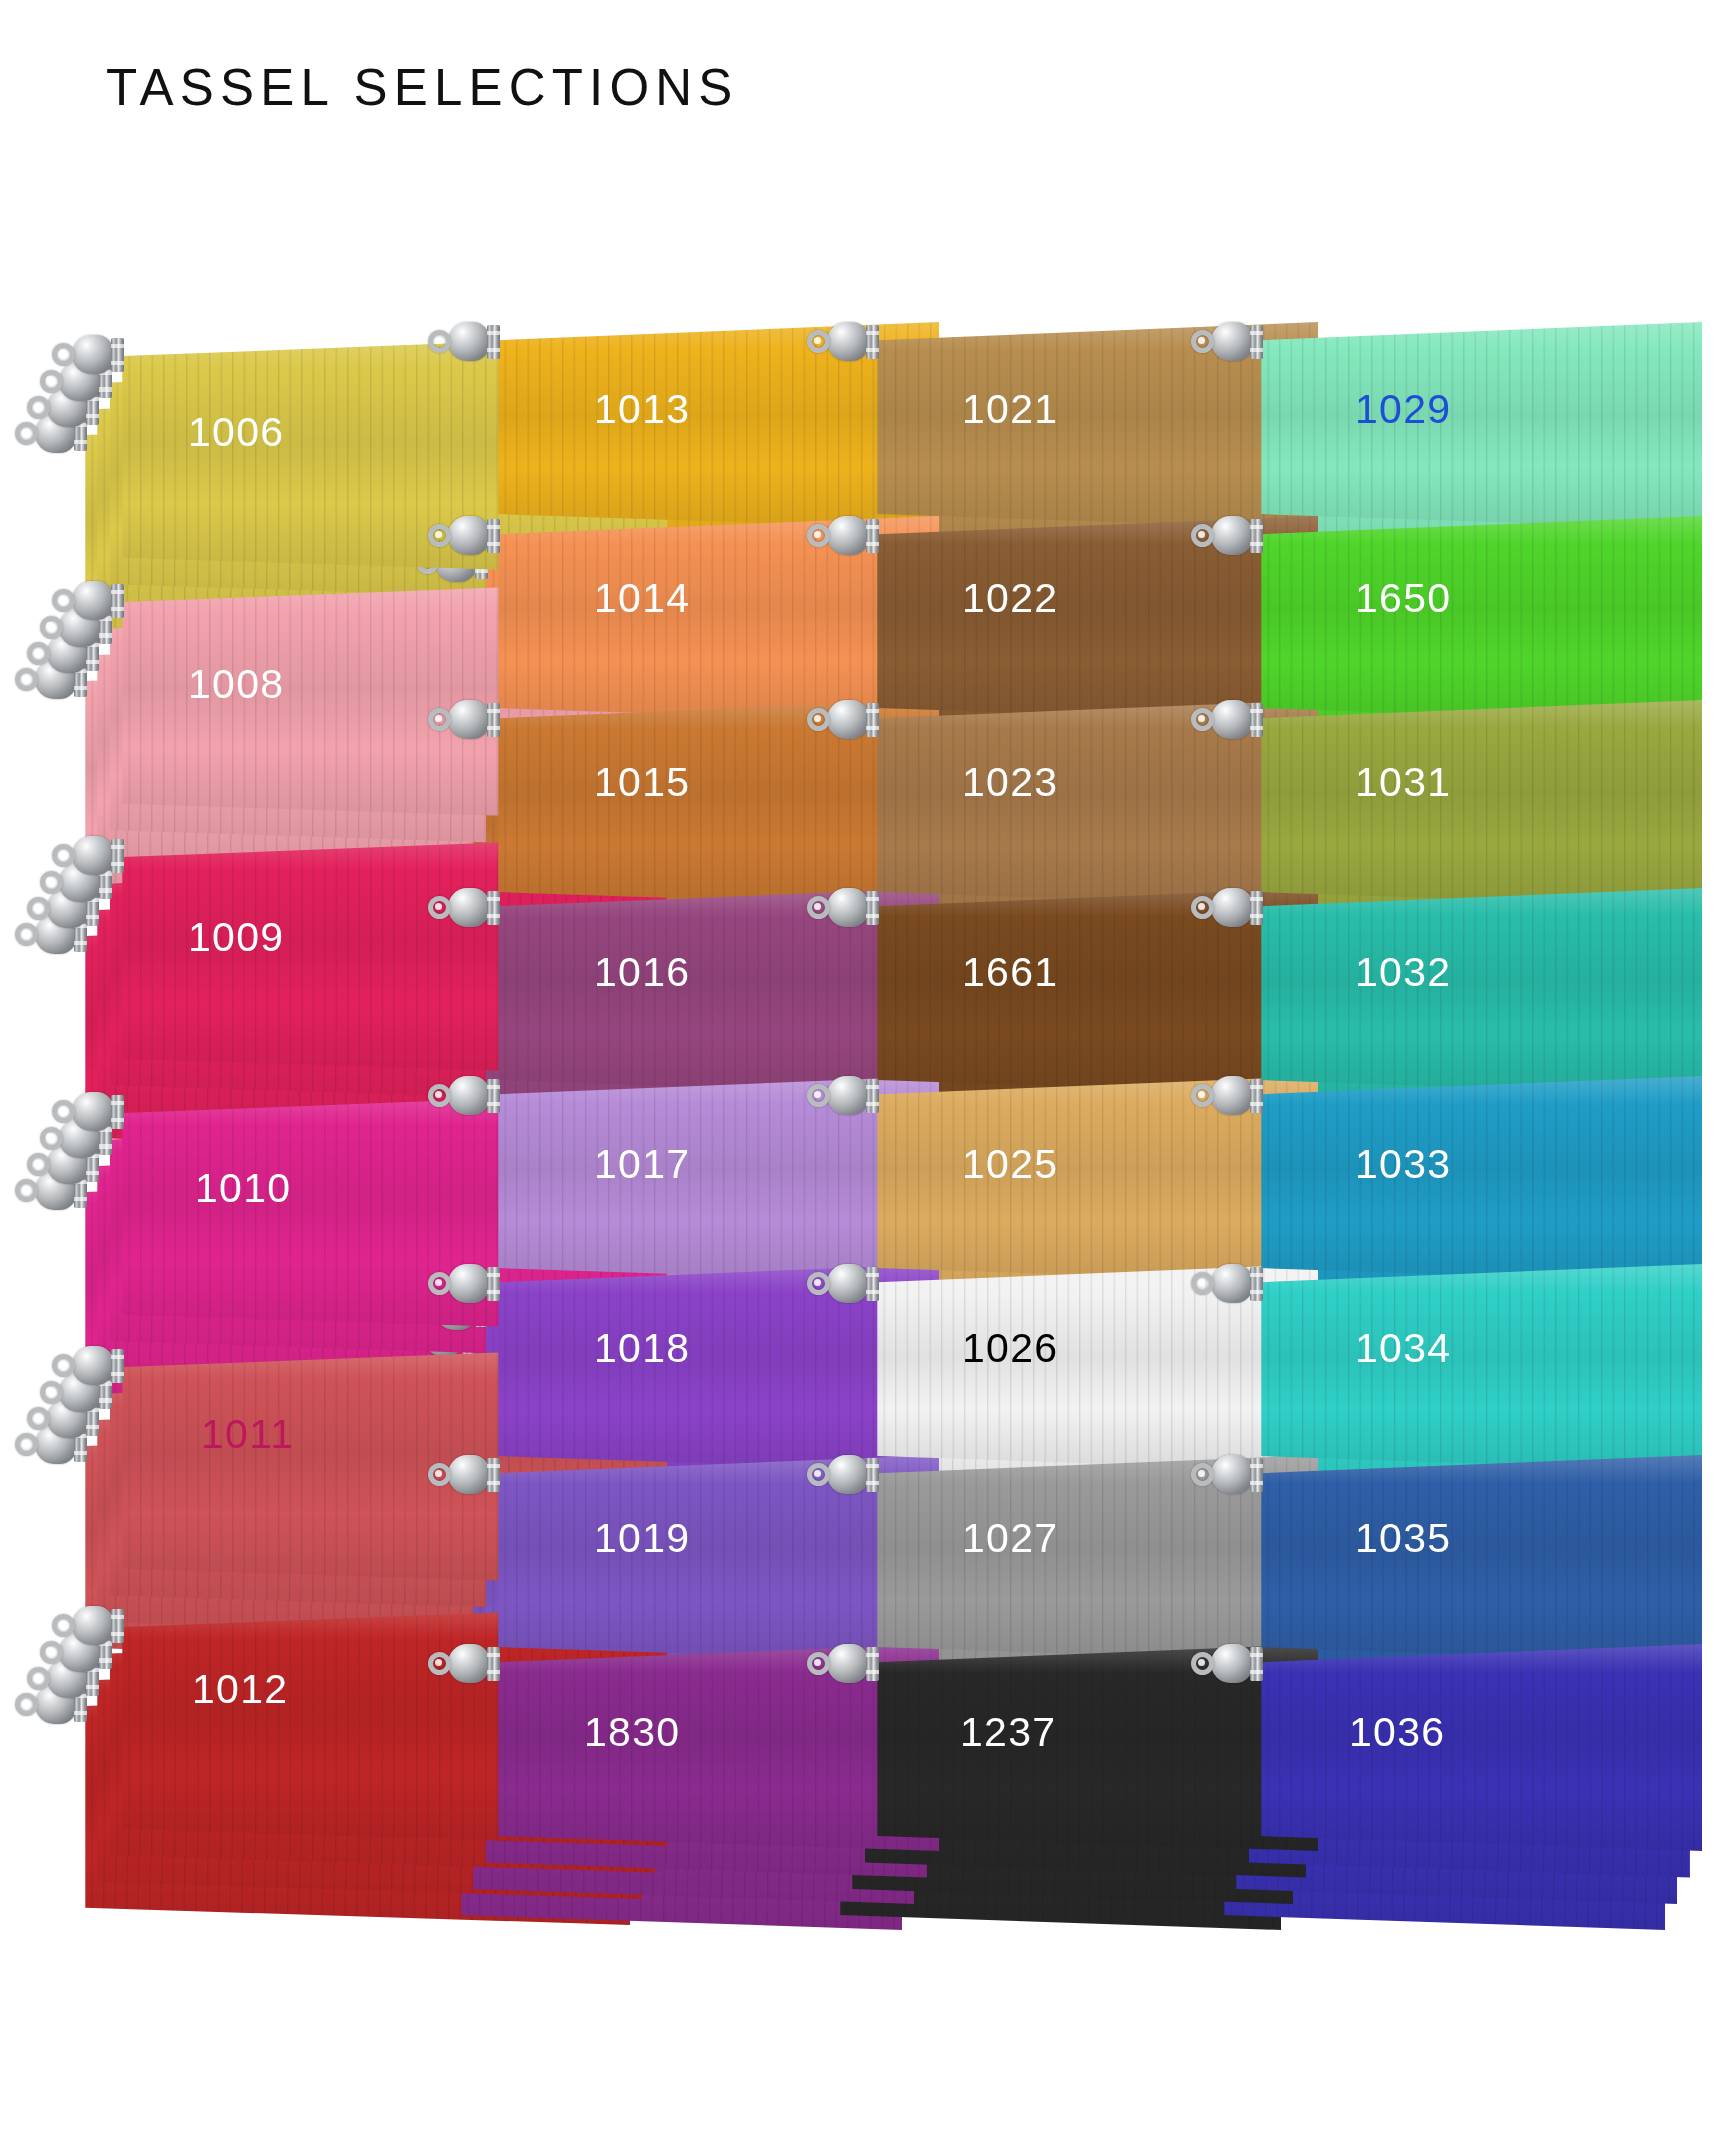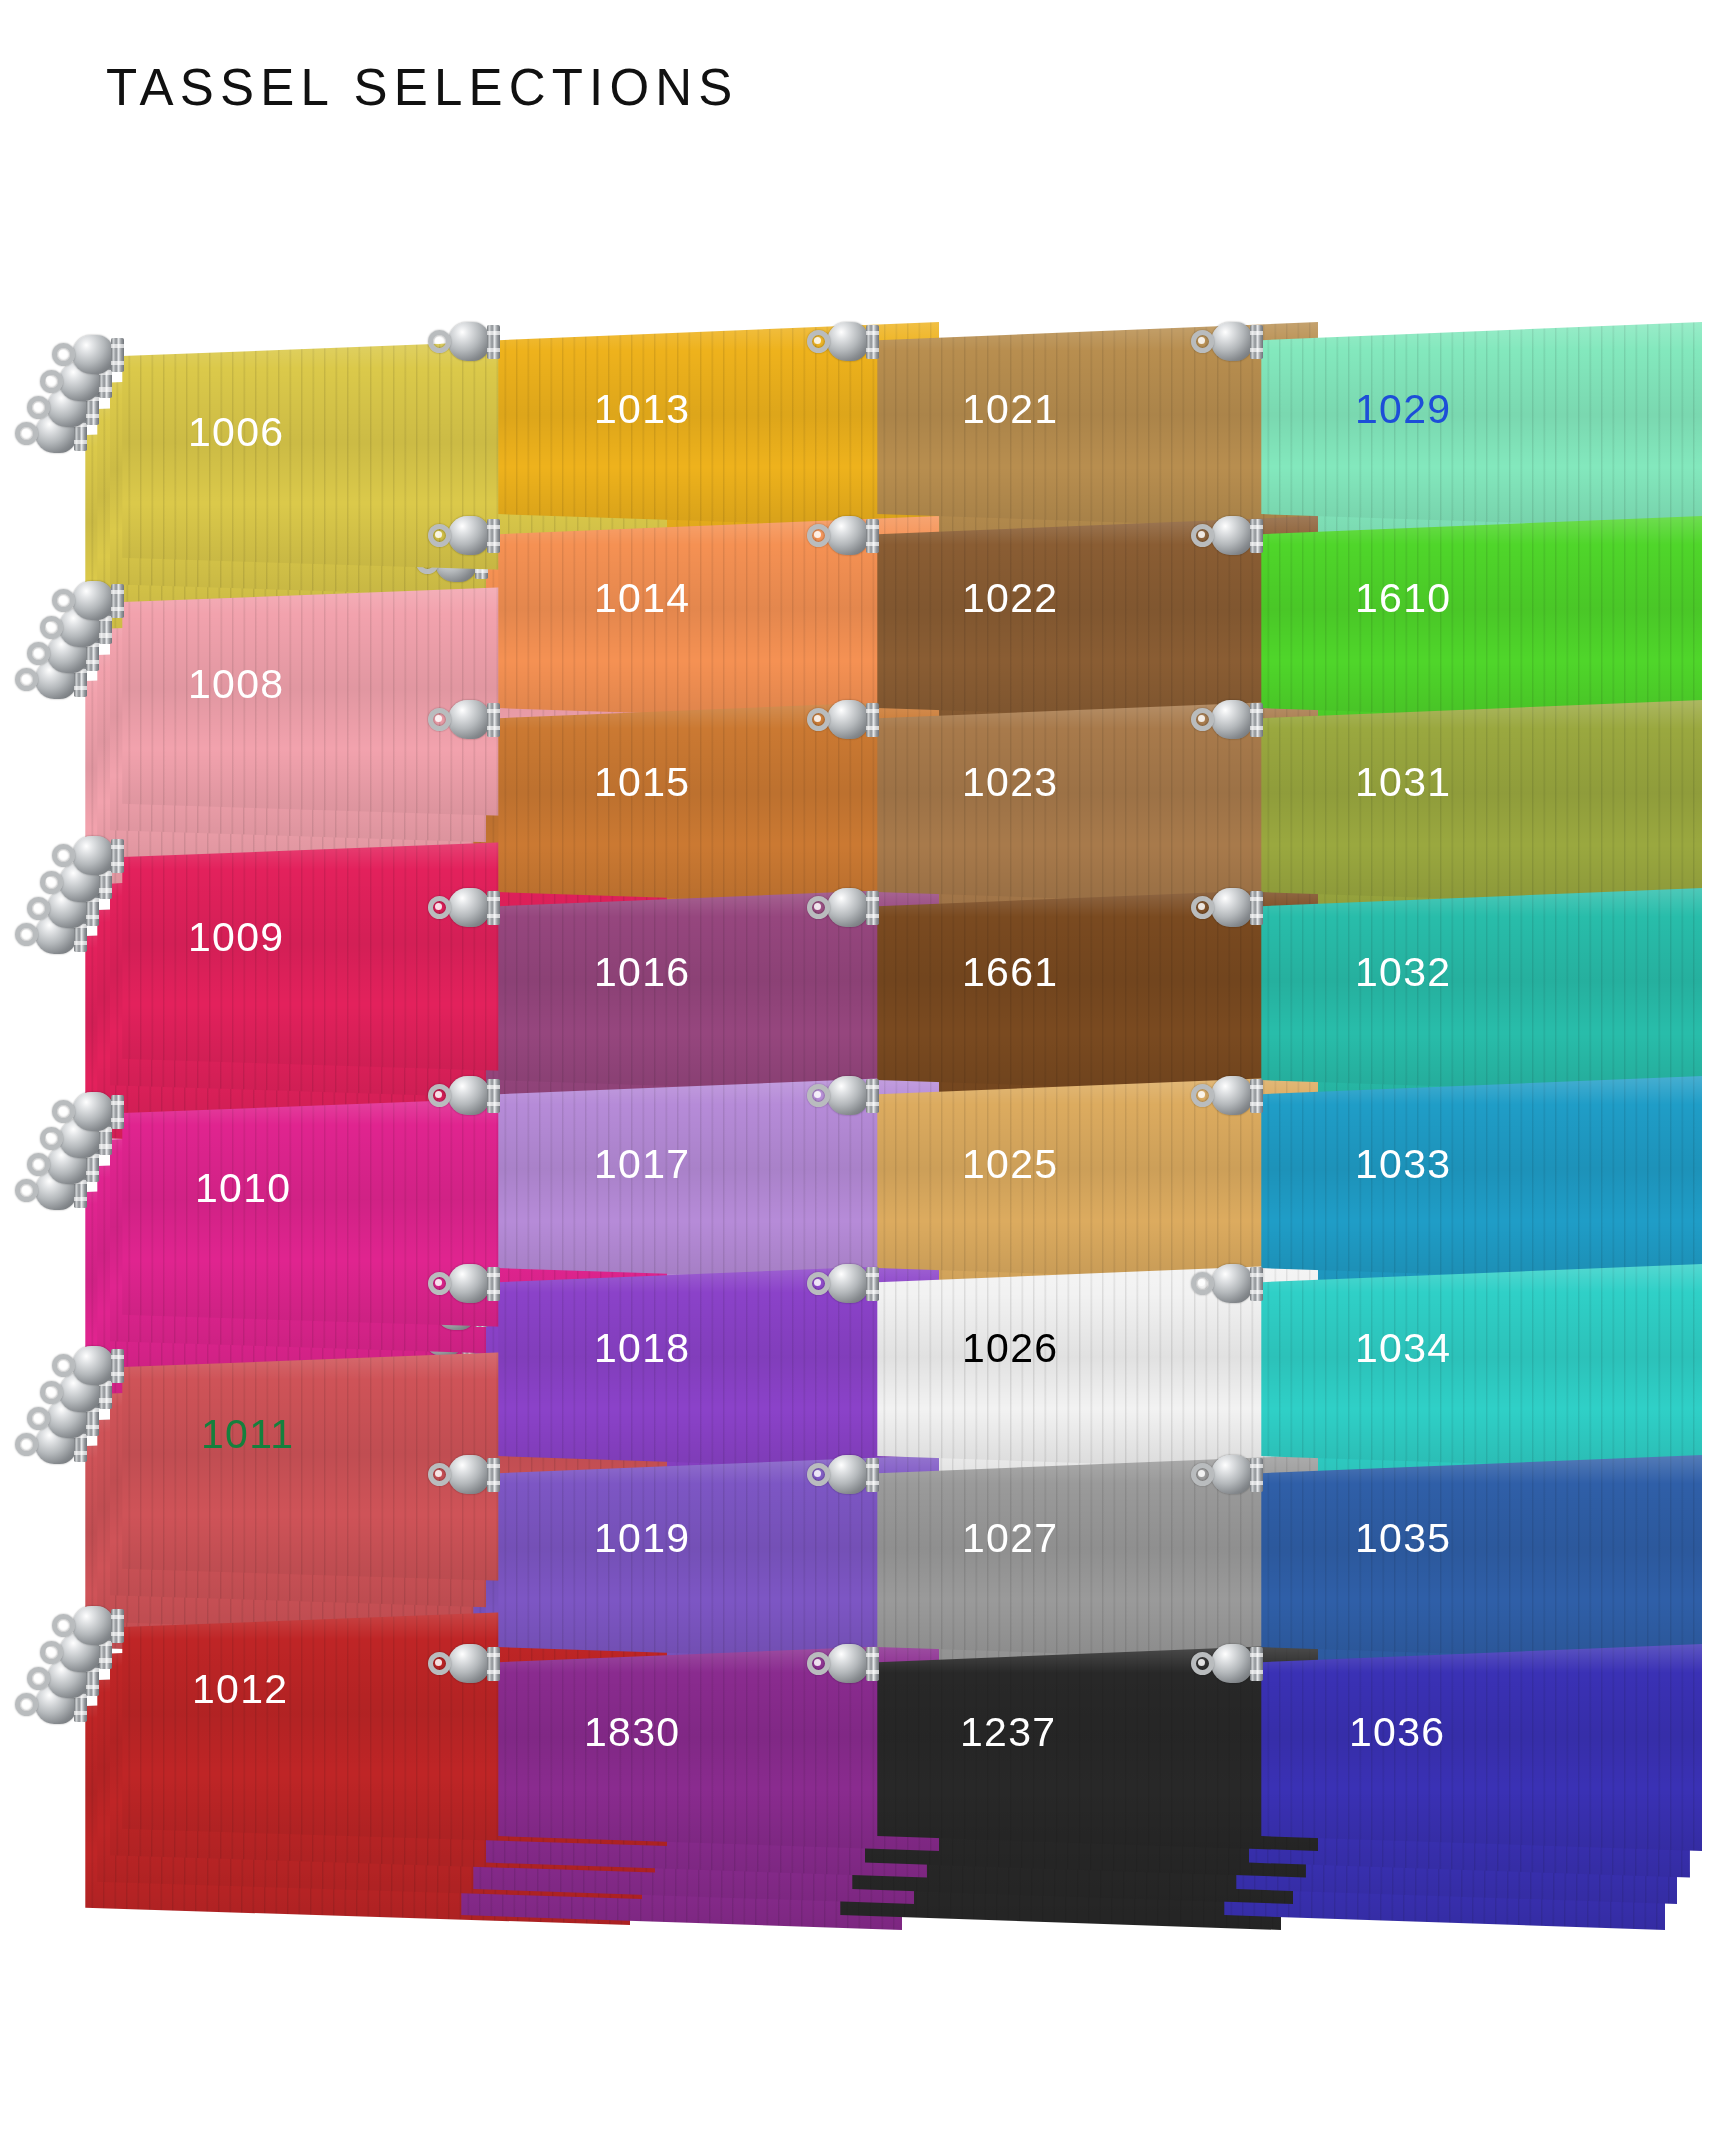--- a/index.html
+++ b/index.html
@@ -1662,40 +1662,40 @@
             <div class="shade"></div>
           </div>
         </div>
       </div>
     </div>
 
 <div class="item-label" style="left: 188px; top: 409px; color: rgb(255, 255, 255);">1006</div>
     <div class="item-label" style="left: 188px; top: 661px; color: rgb(255, 255, 255);">1008</div>
     <div class="item-label" style="left: 188px; top: 914px; color: rgb(255, 255, 255);">1009</div>
     <div class="item-label" style="left: 195px; top: 1165px; color: rgb(255, 255, 255);">1010</div>
-    <div class="item-label" style="left: 201px; top: 1411px; color: #15803d;">1011</div>
+    <div class="item-label" style="left: 201px; top: 1411px; color: #be185d;">1011</div>
     <div class="item-label" style="left: 192px; top: 1666px; color: rgb(255, 255, 255);">1012</div>
     <div class="item-label" style="left: 594px; top: 386px; color: rgb(255, 255, 255);">1013</div>
     <div class="item-label" style="left: 594px; top: 575px; color: rgb(255, 255, 255);">1014</div>
     <div class="item-label" style="left: 594px; top: 759px; color: rgb(255, 255, 255);">1015</div>
     <div class="item-label" style="left: 594px; top: 949px; color: rgb(255, 255, 255);">1016</div>
     <div class="item-label" style="left: 594px; top: 1141px; color: rgb(255, 255, 255);">1017</div>
     <div class="item-label" style="left: 594px; top: 1325px; color: rgb(255, 255, 255);">1018</div>
     <div class="item-label" style="left: 594px; top: 1515px; color: rgb(255, 255, 255);">1019</div>
     <div class="item-label" style="left: 584px; top: 1709px; color: rgb(255, 255, 255);">1830</div>
     <div class="item-label" style="left: 962px; top: 386px; color: rgb(255, 255, 255);">1021</div>
     <div class="item-label" style="left: 962px; top: 575px; color: rgb(255, 255, 255);">1022</div>
     <div class="item-label" style="left: 962px; top: 759px; color: rgb(255, 255, 255);">1023</div>
     <div class="item-label" style="left: 962px; top: 949px; color: rgb(255, 255, 255);">1661</div>
     <div class="item-label" style="left: 962px; top: 1141px; color: rgb(255, 255, 255);">1025</div>
     <div class="item-label dark" style="left: 962px; top: 1325px; color: rgb(0, 0, 0);">1026</div>
     <div class="item-label" style="left: 962px; top: 1515px; color: rgb(255, 255, 255);">1027</div>
     <div class="item-label" style="left: 960px; top: 1709px; color: rgb(255, 255, 255);">1237</div>
     <div class="item-label" style="left: 1355px; top: 386px; color: #1d4ed8;">1029</div>
-    <div class="item-label" style="left: 1355px; top: 575px; color: rgb(255, 255, 255);">1610</div>
+    <div class="item-label" style="left: 1355px; top: 575px; color: rgb(255, 255, 255);">1650</div>
     <div class="item-label" style="left: 1355px; top: 759px; color: rgb(255, 255, 255);">1031</div>
     <div class="item-label" style="left: 1355px; top: 949px; color: rgb(255, 255, 255);">1032</div>
     <div class="item-label" style="left: 1355px; top: 1141px; color: rgb(255, 255, 255);">1033</div>
     <div class="item-label" style="left: 1355px; top: 1325px; color: rgb(255, 255, 255);">1034</div>
     <div class="item-label" style="left: 1355px; top: 1515px; color: rgb(255, 255, 255);">1035</div>
     <div class="item-label" style="left: 1349px; top: 1709px; color: rgb(255, 255, 255);">1036</div>
   </div>
 
 
 </body></html>

